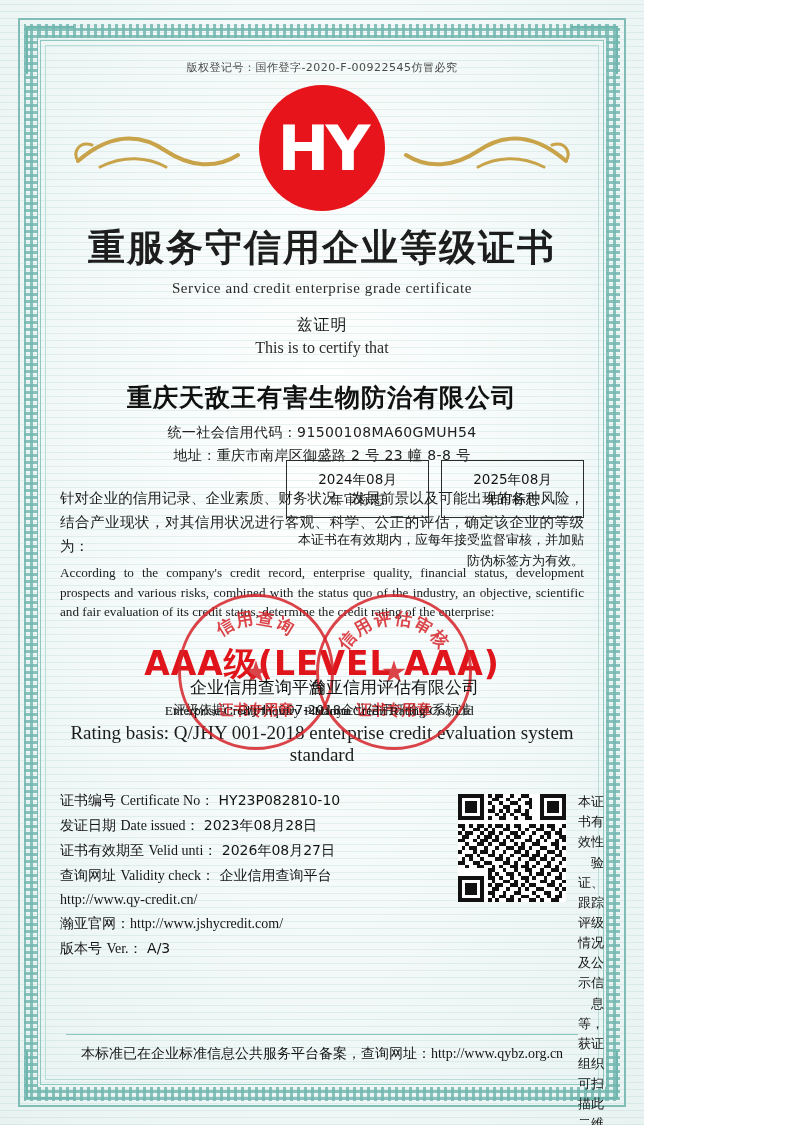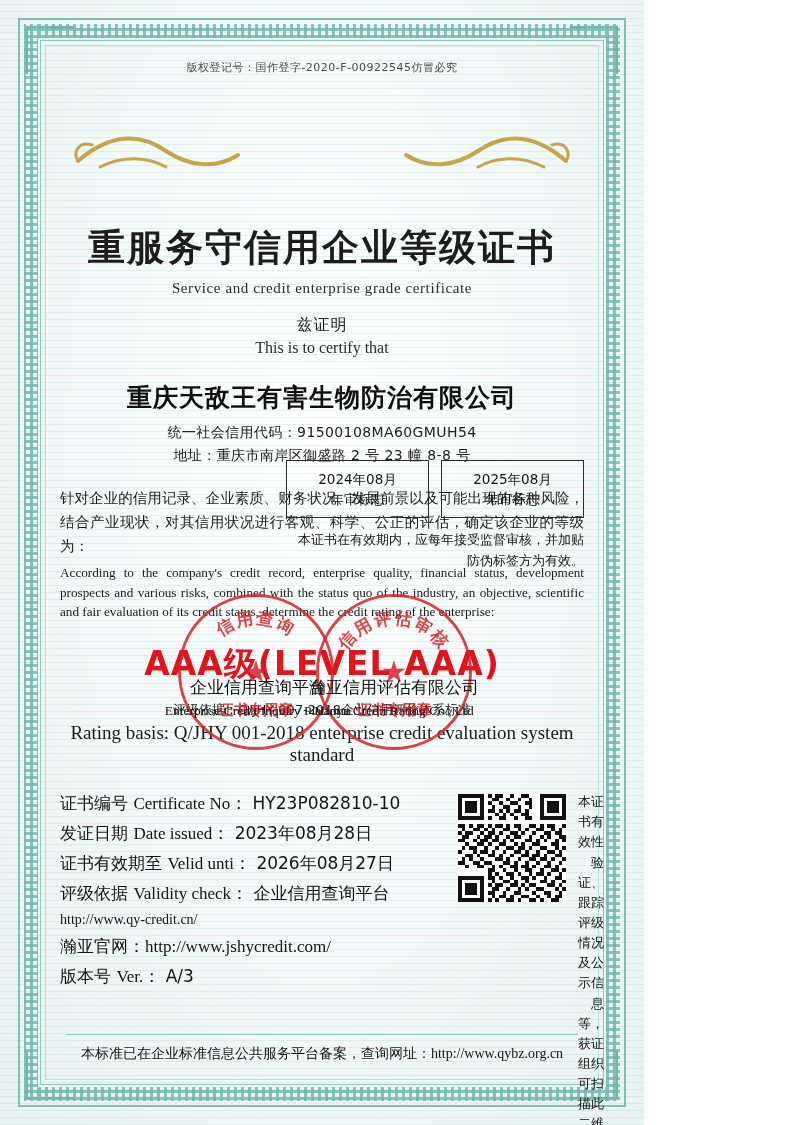--- a/index.html
+++ b/index.html
@@ -221,21 +221,21 @@
   
   .details {
     display: flex;
     margin-top: 26px;
   }
   .details-left {
     width: 390px;
     flex: 0 0 390px;
   }
   .detail-row {
-    font-size: 17px;
+    font-size: 14px;
     color: #141414;
     margin-bottom: 7px;
     font-family: "DejaVu Sans", sans-serif;
     white-space: nowrap;
   }
   .detail-row .lbl-cn { }
   .detail-row .lbl-en { font-family: "Liberation Serif", serif; }
   .detail-row .val { }
   .detail-link {
     font-size: 14px;
@@ -414,20 +414,23 @@
           <path d="M8 34 C 2 24, 10 14, 22 18" stroke="#c9a34a" stroke-width="3" fill="none" stroke-linecap="round"></path>
         </svg>
       </div>
       <div class="flourish right">
         <svg width="190" height="54" viewBox="0 0 190 54">
           <path d="M8 34 C 40 6, 70 6, 96 24 C 120 40, 146 42, 168 28" stroke="#c9a34a" stroke-width="4" fill="none" stroke-linecap="round"></path>
           <path d="M30 40 C 54 28, 78 30, 96 40" stroke="#c9a34a" stroke-width="3" fill="none" stroke-linecap="round"></path>
           <path d="M8 34 C 2 24, 10 14, 22 18" stroke="#c9a34a" stroke-width="3" fill="none" stroke-linecap="round"></path>
         </svg>
       </div>
+      <div class="emblem">
+        <span>HY</span>
+      </div>
     </div>
 
     <h1 class="title">重服务守信用企业等级证书</h1>
     <div class="title-en">Service and credit enterprise grade certificate</div>
 
     <div class="certify-cn">兹证明</div>
     <div class="certify-en">This is to certify that</div>
 
     <div class="company">重庆天敌王有害生物防治有限公司</div>
     <div class="company-meta">
@@ -459,21 +462,21 @@
           <span class="val">2023年08月28日</span>
         </div>
 
         <div class="detail-row">
           <span class="lbl-cn">证书有效期至</span>
           <span class="lbl-en">Velid unti：</span>
           <span class="val">2026年08月27日</span>
         </div>
 
         <div class="detail-row">
-          <span class="lbl-cn">评级依据</span>
+          <span class="lbl-cn">查询网址</span>
           <span class="lbl-en">Validity check：</span>
           <span class="val">企业信用查询平台</span>
         </div>
 
         <div class="detail-link">http://www.qy-credit.cn/</div>
 
         <div class="detail-row">
           <span class="lbl-cn">瀚亚官网</span><span class="lbl-en">：http://www.jshycredit.com/</span>
         </div>
 

